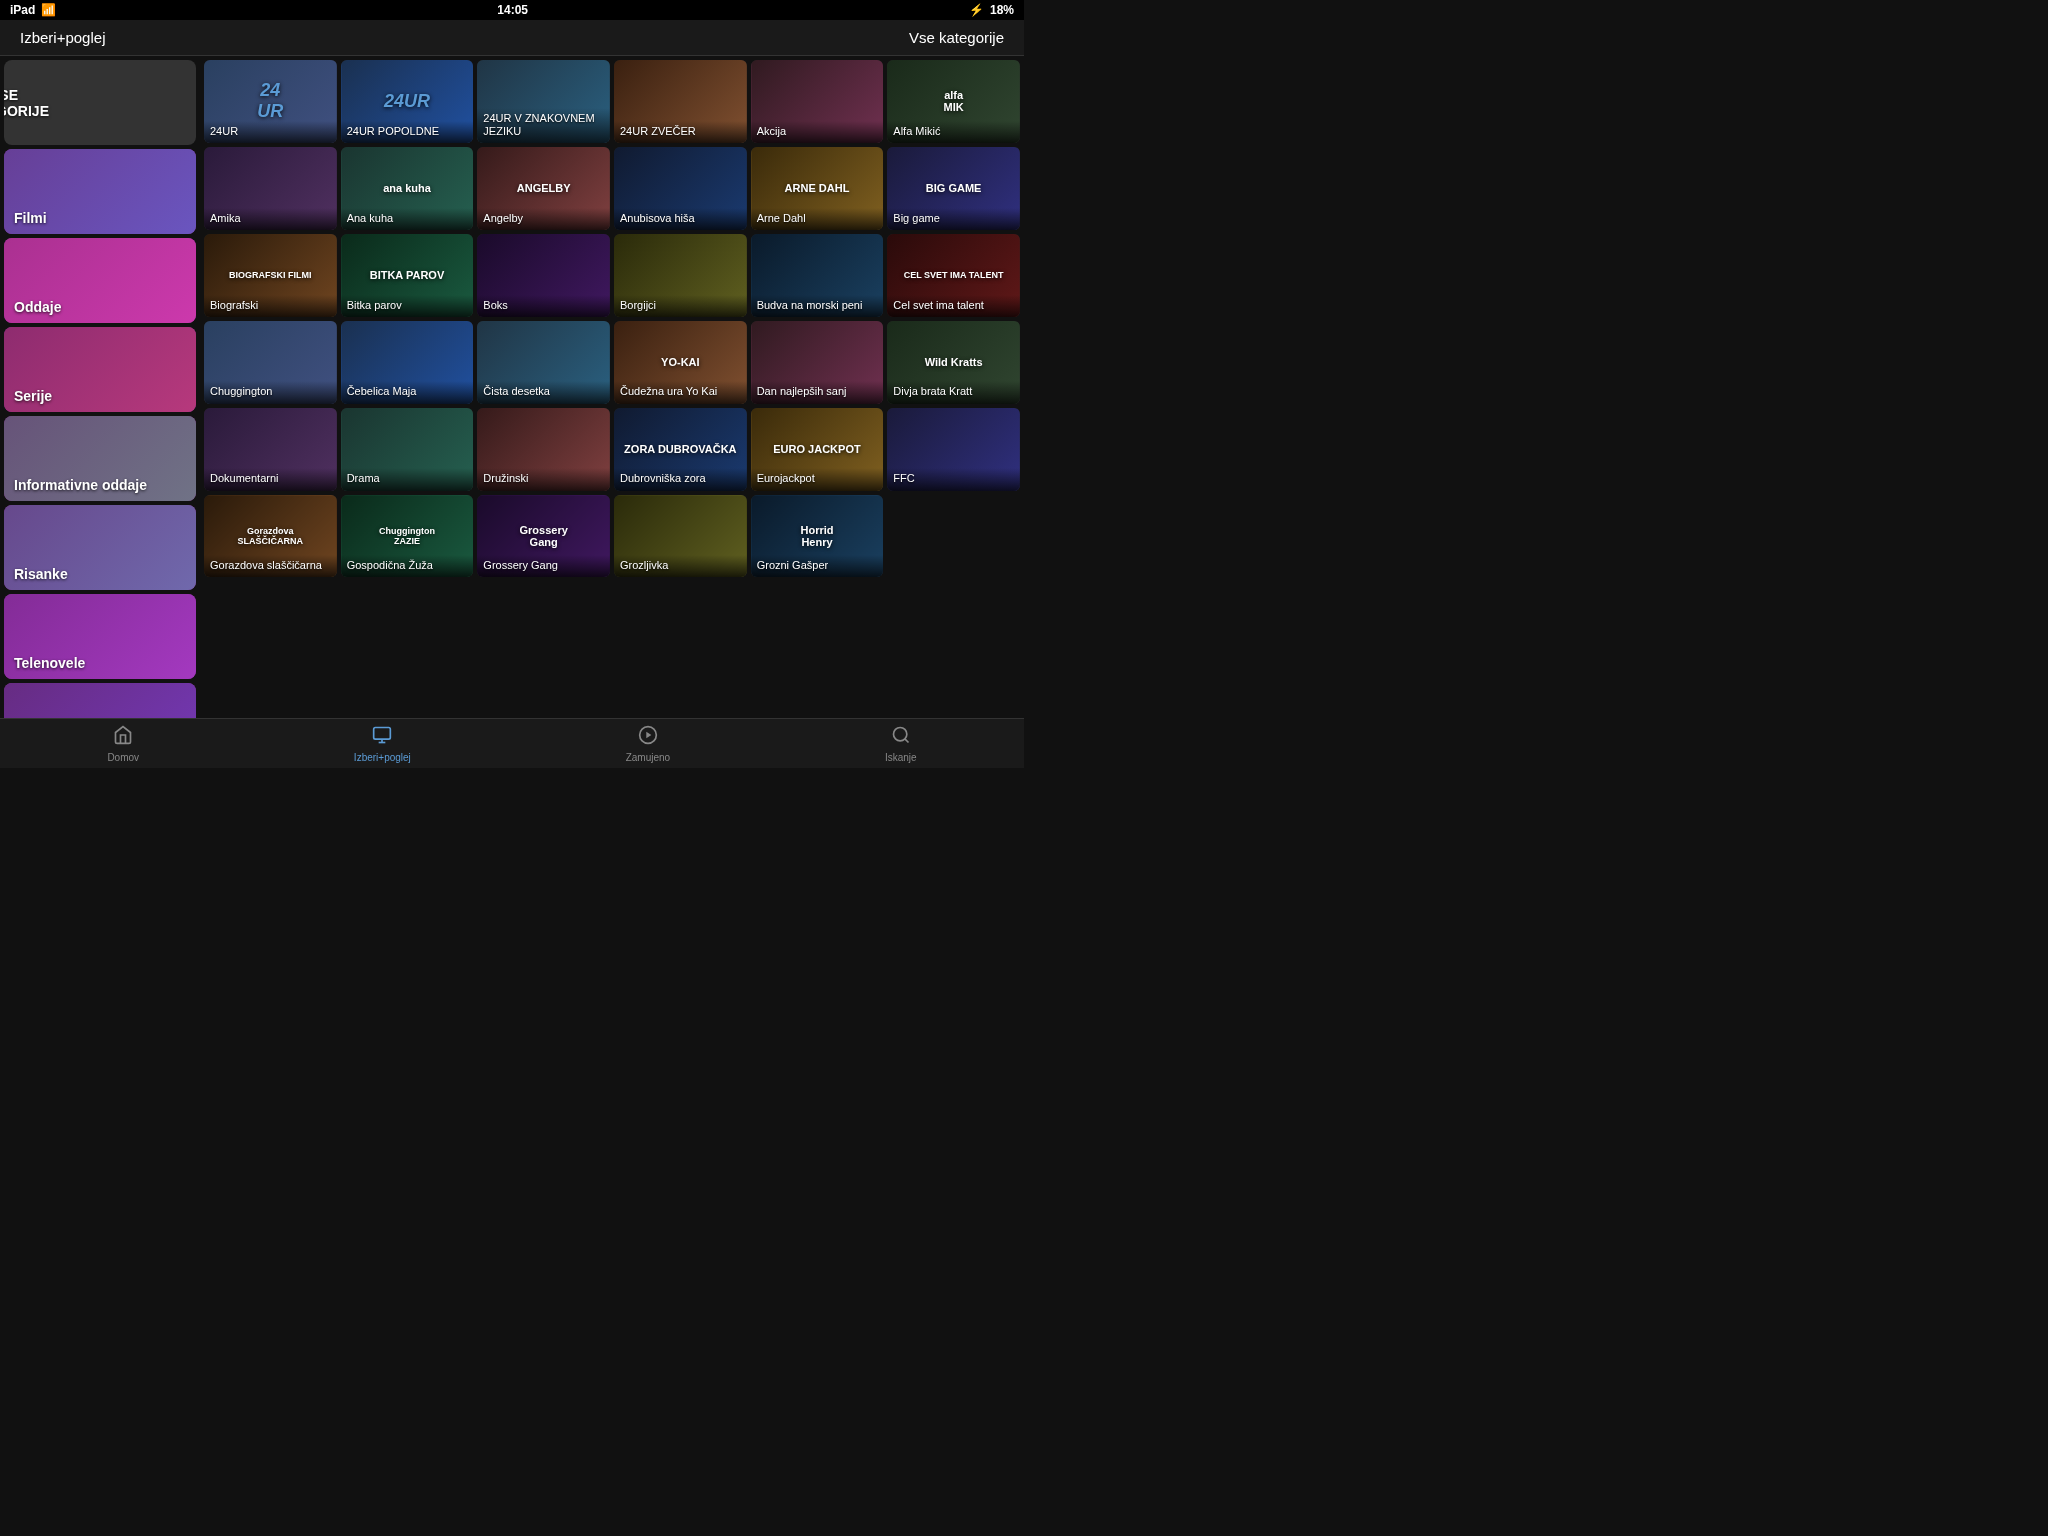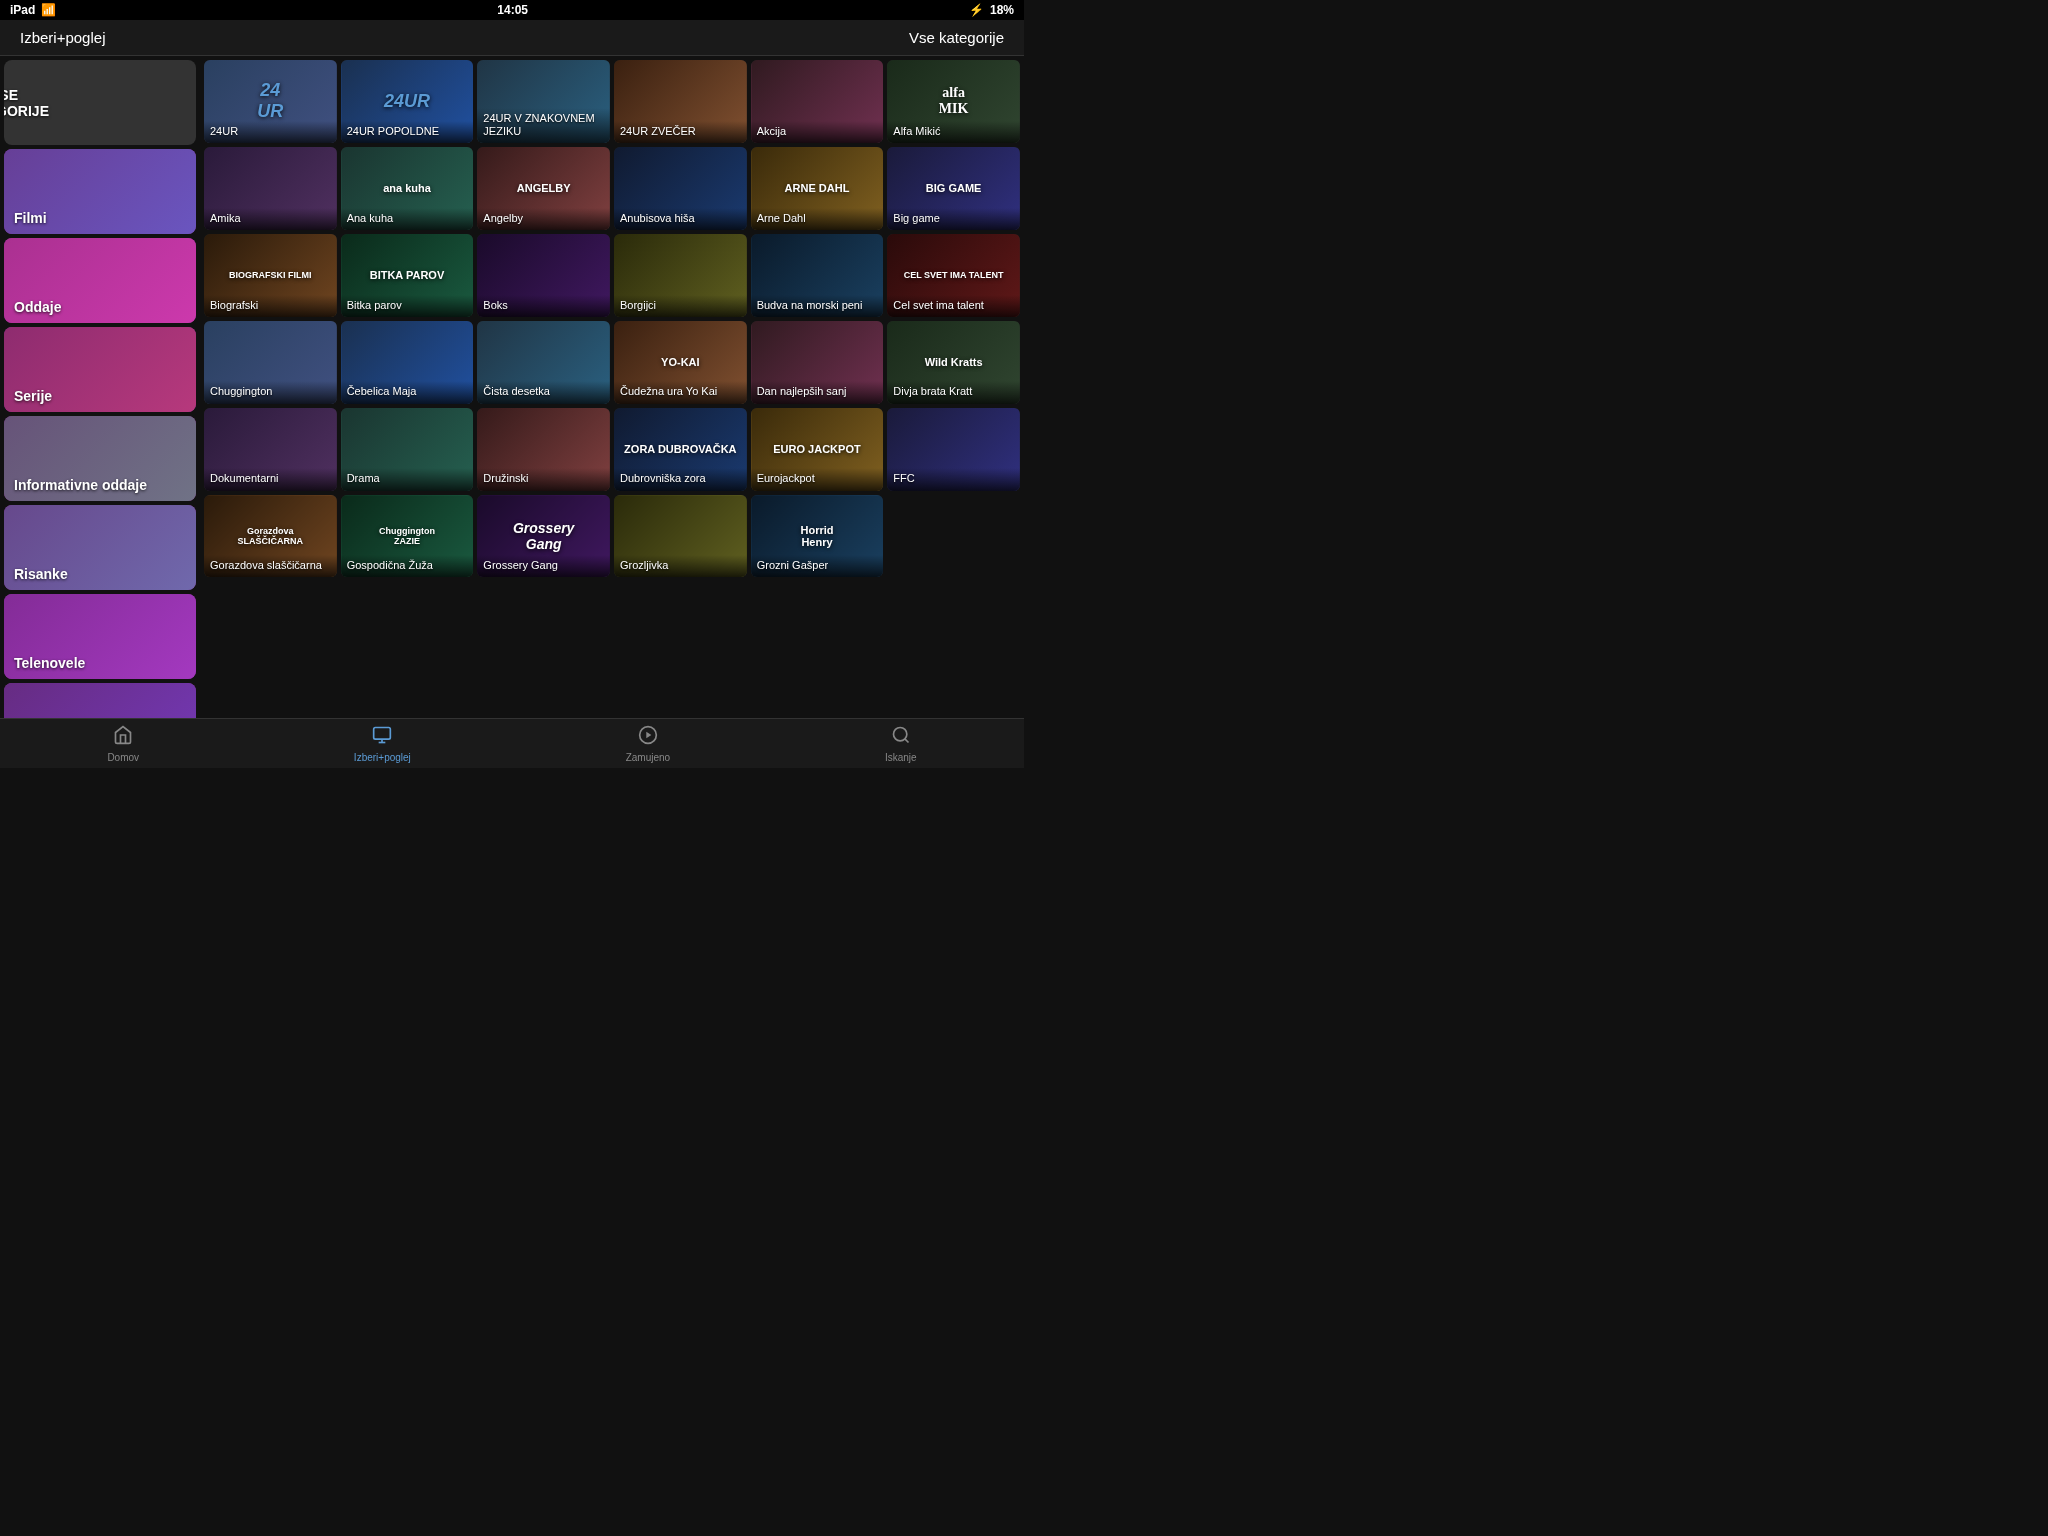--- a/index.html
+++ b/index.html
@@ -298,21 +298,21 @@
         <div class="grid-item">
           <div class="thumb t4"></div>
           <div class="item-label">24UR ZVEČER</div>
         </div>
         <div class="grid-item">
           <div class="thumb t5"></div>
           <div class="item-label">Akcija</div>
         </div>
         <div class="grid-item">
           <div class="thumb t6"></div>
-          <div class="overlay-text" style="white-space: pre-line; font-size: 14px; font-family: Liberation Serif, serif;">alfa
+          <div class="overlay-text" style="white-space: pre-line; font-size: 11px;">alfa
 MIK</div>
           <div class="item-label">Alfa Mikić</div>
         </div>
         <div class="grid-item">
           <div class="thumb t7"></div>
           <div class="item-label">Amika</div>
         </div>
         <div class="grid-item">
           <div class="thumb t8"></div>
           <div class="overlay-text" style="white-space: pre-line; font-size: 11px;">ana kuha</div>
@@ -423,21 +423,21 @@
           <div class="item-label">Gorazdova slaščičarna</div>
         </div>
         <div class="grid-item">
           <div class="thumb t14"></div>
           <div class="overlay-text" style="white-space: pre-line; font-size: 9px;">Chuggington
 ZAZIE</div>
           <div class="item-label">Gospodična Žuža</div>
         </div>
         <div class="grid-item">
           <div class="thumb t15"></div>
-          <div class="overlay-text" style="white-space: pre-line; font-size: 14px; font-style: italic;">Grossery
+          <div class="overlay-text" style="white-space: pre-line; font-size: 11px;">Grossery
 Gang</div>
           <div class="item-label">Grossery Gang</div>
         </div>
         <div class="grid-item">
           <div class="thumb t16"></div>
           <div class="item-label">Grozljivka</div>
         </div>
         <div class="grid-item">
           <div class="thumb t17"></div>
           <div class="overlay-text" style="white-space: pre-line; font-size: 11px;">Horrid

